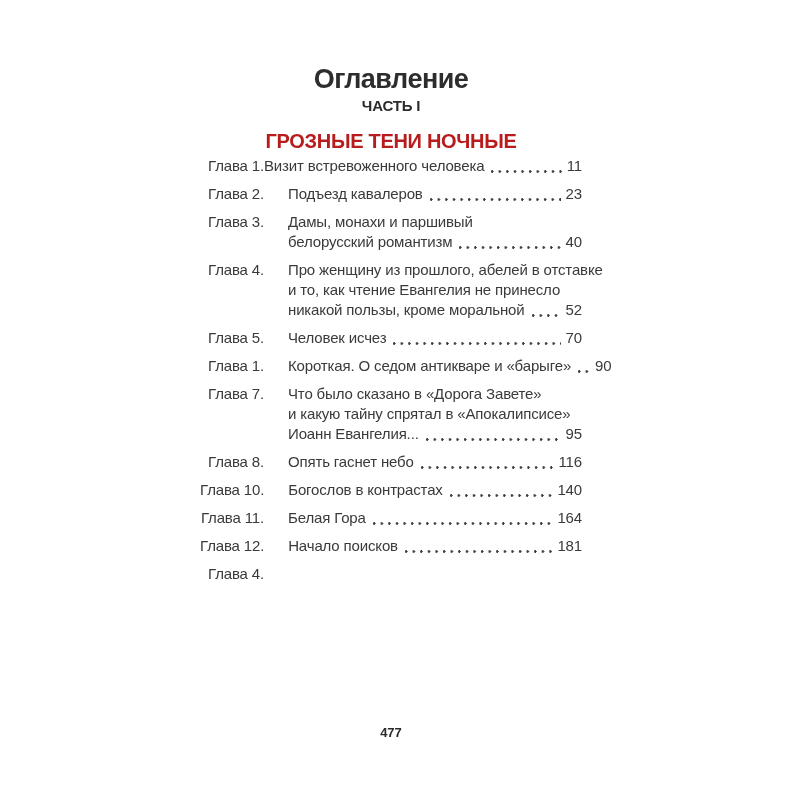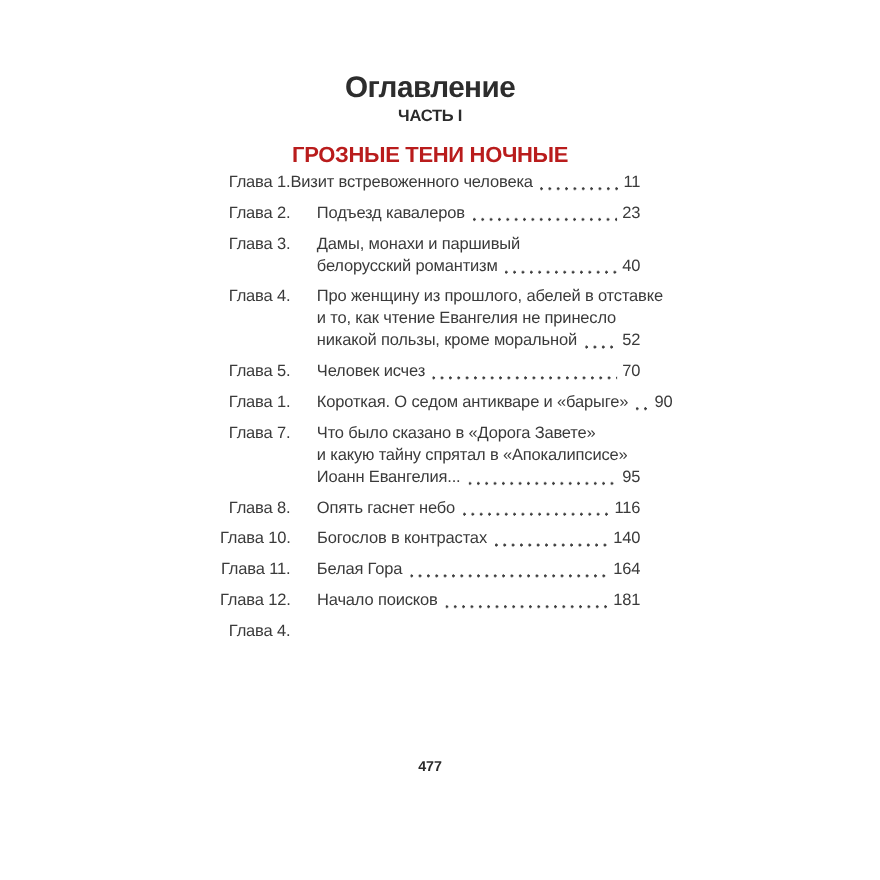--- a/index.html
+++ b/index.html
@@ -91,21 +91,21 @@
     background-size: 7.6px 3px;
     background-repeat: repeat-x;
     background-position: left bottom;
   }
   .pagenum {
     white-space: nowrap;
   }
   .folio {
     position: absolute;
     left: 200px;
-    top: 689px;
+    top: 725px;
     width: 382px;
     text-align: center;
     font-size: 13px;
     line-height: 15px;
     font-weight: 700;
     color: #2b2b2b;
   }
 </style>
 </head>
 <body>

